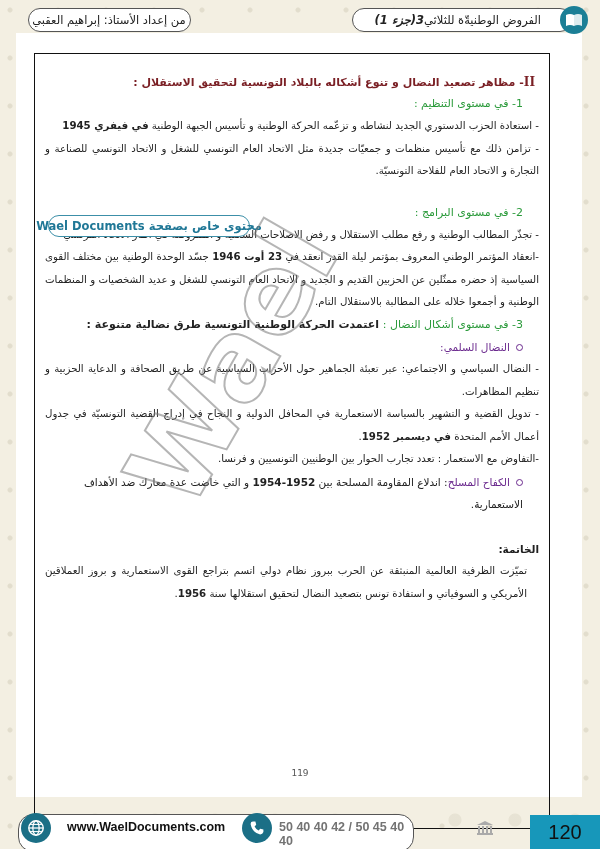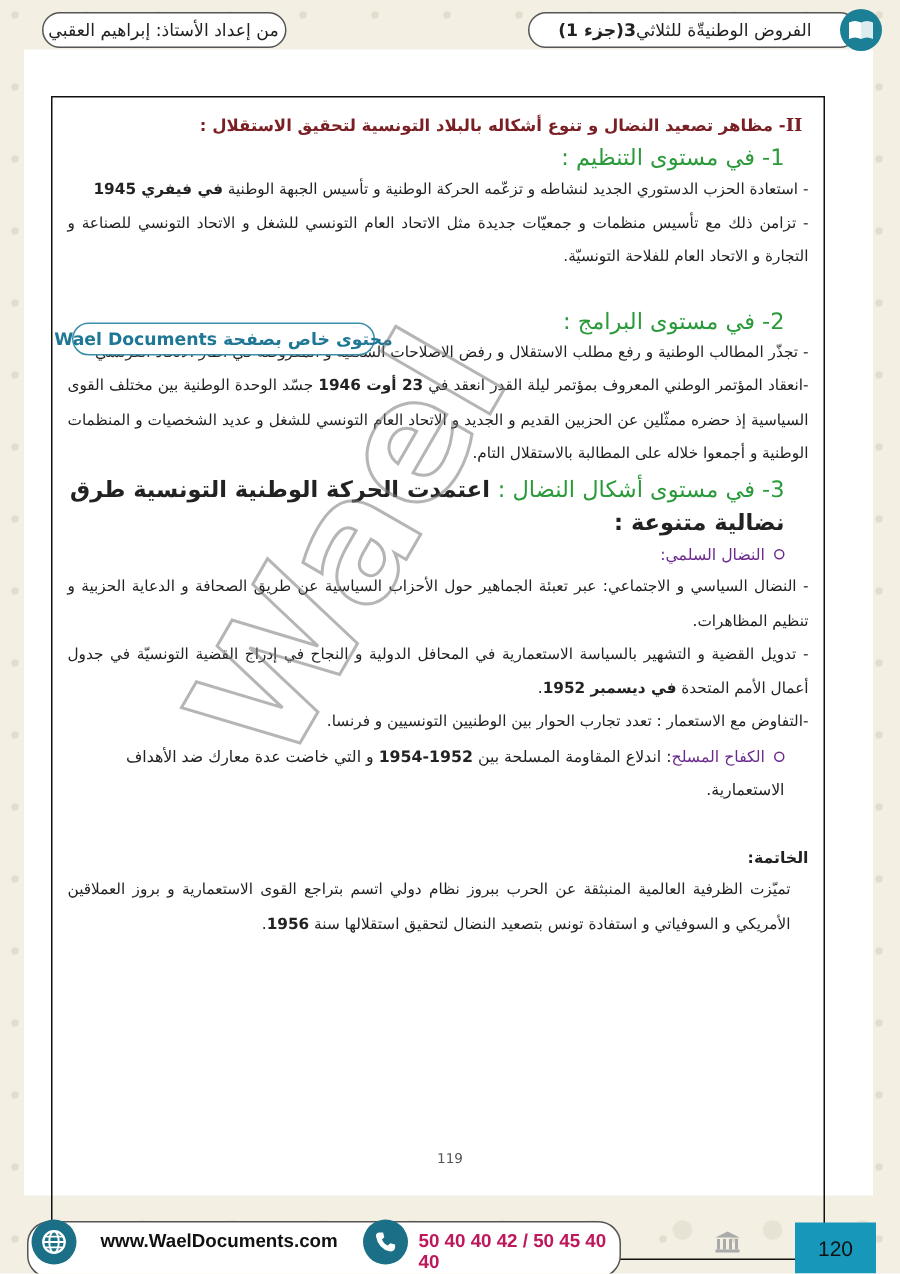--- a/index.html
+++ b/index.html
@@ -27,51 +27,51 @@
     border: 1.5px solid #555;
     border-radius: 14px;
     display: flex; align-items: center;
     direction: rtl;
     font-size: 11.5px; color: #222;
     padding: 0 12px;
     white-space: nowrap;
   }
   .pill-title { right: 28px; width: 220px; padding-right: 30px; }
   .pill-author { left: 28px; width: 163px; justify-content: center; padding-left: 11px; }
-  .pill-title b { font-weight: bold; }
+  .pill-title b { font-weight: bold; font-style: italic; }
   .book-icon {
     position: absolute; right: 12px; top: 2px;
     width: 28px; height: 28px; border-radius: 50%;
     background: #1b7f96;
     display: flex; align-items: center; justify-content: center;
     z-index: 2;
   }
   .book-icon svg { width: 18px; height: 14px; }
 
   
   .page {
     position: absolute; left: 16px; top: 33px; width: 566px; height: 764px;
     background: #fff;
   }
   .content-box {
-    position: absolute; left: 34px; top: 64px; width: 516px; height: 776px;
+    position: absolute; left: 34px; top: 53px; width: 516px; height: 776px;
     border: 1.6px solid #111;
     direction: rtl;
-    padding: 8px 10px 0 10px;
+    padding: 18px 10px 0 10px;
     font-size: 10.2px;
     line-height: 22.5px;
     color: #222;
     font-family: "DejaVu Sans", sans-serif;
   }
   .section-title {
     color: #7a1f24; font-weight: bold; font-size: 11px; line-height: 20px;
     padding-right: 4px;
   }
   .section-title .roman { font-family: "DejaVu Serif", serif; font-size: 12px; color: #7a1f24; }
-  .subhead { color: #2a9a3a; font-size: 15px; padding-right: 16px; line-height: 22px; }
+  .subhead { color: #2a9a3a; font-size: 11px; padding-right: 16px; line-height: 22px; }
   .subhead .rest { color: #222; font-weight: bold; margin-left: 26px; }
   .para { text-align: justify; text-align-last: right; }
   .indent { padding-right: 12px; }
   .bullet-head { color: #6b2a8e; font-size: 10.5px; padding-right: 16px; }
   .bullet-head .circle {
     display: inline-block; width: 7px; height: 7px; border: 1px solid #6b2a8e;
     border-radius: 50%; margin-left: 6px; vertical-align: middle;
   }
   .bullet-head .rest { color: #222; }
   .num { font-weight: bold; }
@@ -117,29 +117,29 @@
     display: flex; align-items: center; justify-content: center;
     position: absolute; top: -2px;
   }
   .globe-icon { left: 2px; }
   .phone-icon { left: 223px; }
   .website {
     position: absolute; left: 48px; top: 5px; font-size: 12.5px; font-weight: bold; color: #111;
     font-family: "Liberation Sans", sans-serif;
   }
   .phone {
-    position: absolute; left: 260px; top: 5px; font-size: 12.5px; font-weight: bold; color: #be185d;
+    position: absolute; left: 260px; top: 5px; font-size: 12.5px; font-weight: bold; color: #737373;
     font-family: "Liberation Sans", sans-serif;
   }
   .page-badge {
-    position: absolute; left: 530px; top: 815px; width: 54px; height: 34px;
+    position: absolute; left: 530px; top: 815px; width: 70px; height: 34px;
     background: #1797ba;
     display: flex; align-items: center; justify-content: center;
     font-family: "Liberation Sans", sans-serif;
-    font-size: 14px; color: #111;
+    font-size: 20px; color: #111;
   }
   .pillar-icon {
     position: absolute; width: 18px; height: 16px;
   }
 </style>
 </head>
 <body>
 
 <div class="bg-pattern"></div>
 

